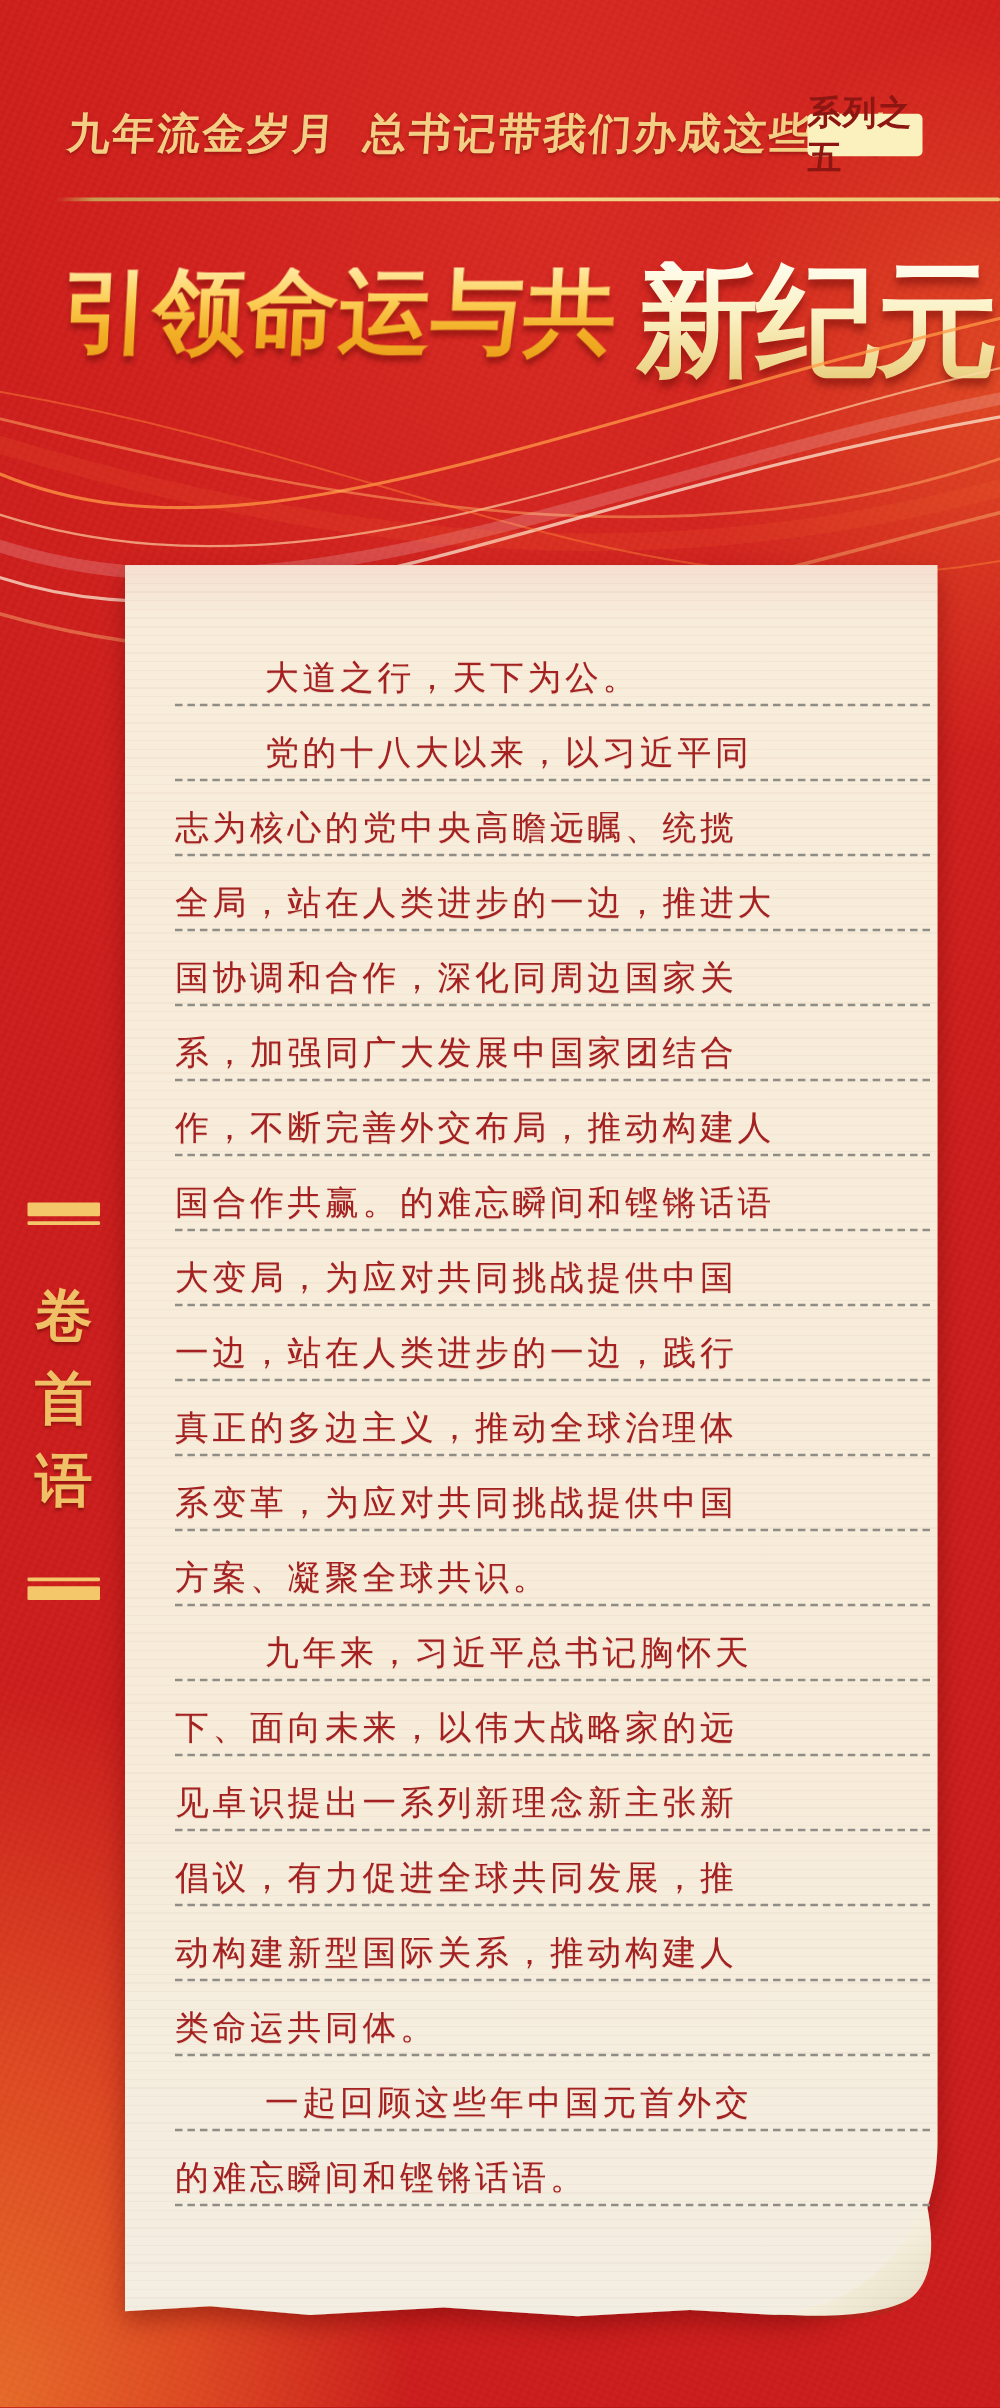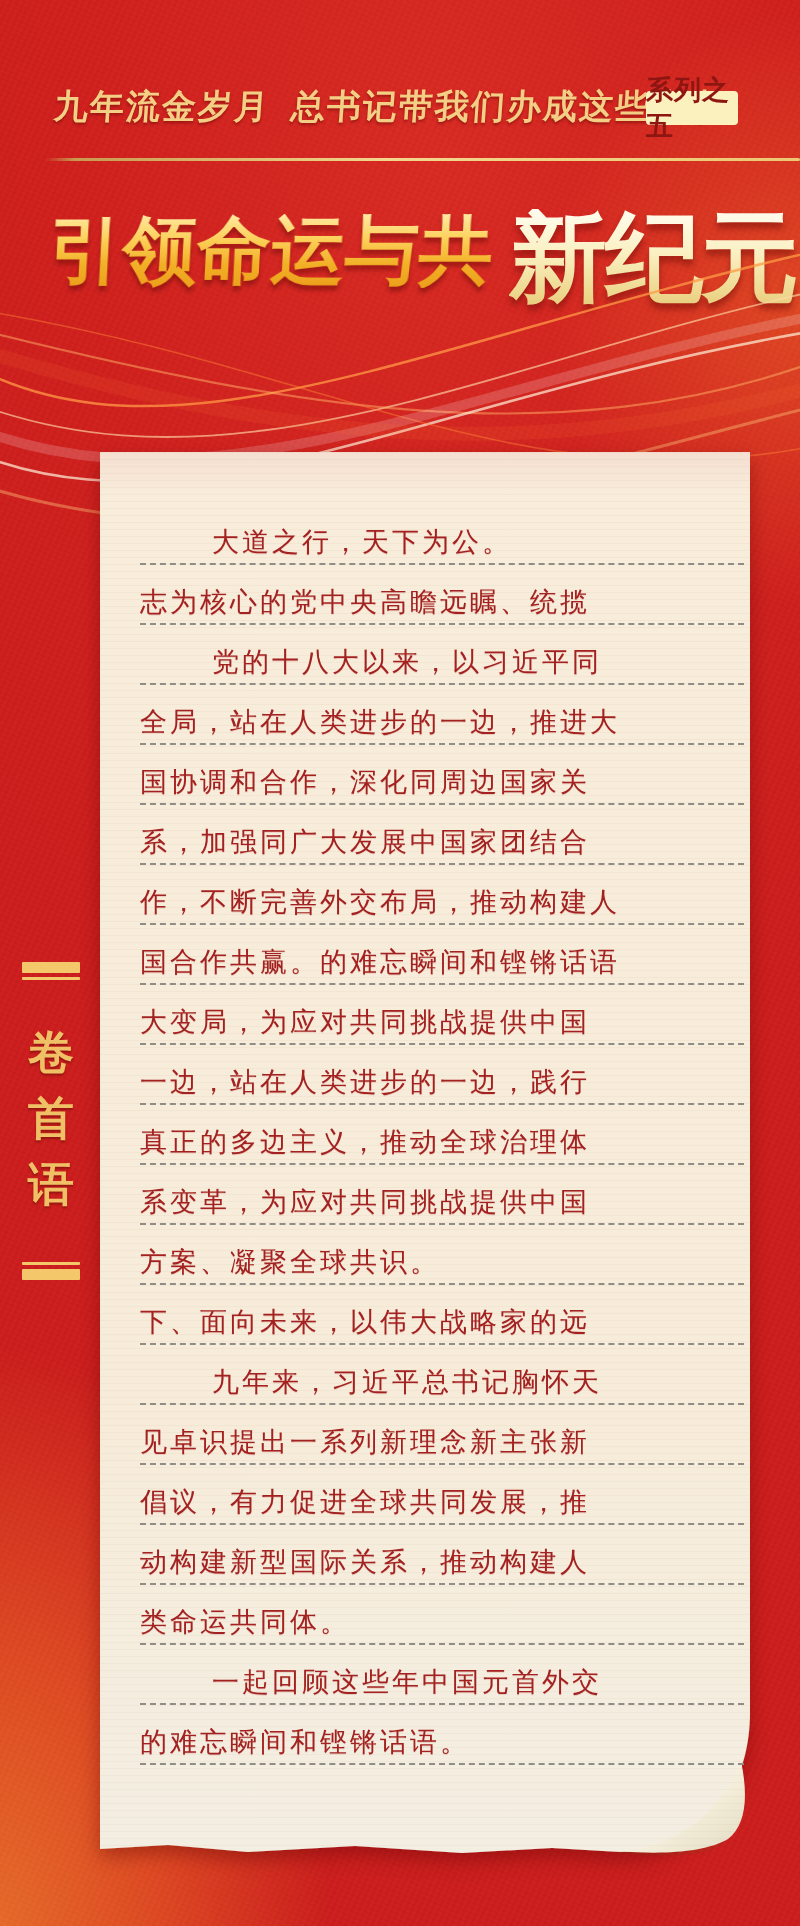--- a/index.html
+++ b/index.html
@@ -111,26 +111,26 @@
          L 552 1848 L 462 1853 L 355 1846 L 248 1852 L 168 1845 L 100 1849 Z"></path>
     <path fill="rgba(120,70,30,0.18)" d="M 612 1852 C 668 1851 714 1822 740 1766 C 744 1812 736 1838 716 1848 C 694 1857 652 1857 612 1852 Z"></path>
     <path fill="url(#flapGrad)" d="M 618 1851 C 672 1848 716 1819 741 1761 C 749 1799 745 1826 728 1839 C 706 1852 664 1855 618 1851 Z"></path>
   </svg>
 
   <div class="paper-content">
     <div class="lines">
         <div class="line indent">
           <span class="line-text">大道之行，天下为公。</span>
         </div>
+        <div class="line indent">
+          <span class="line-text">党的十八大以来，以习近平同</span>
+        </div>
         <div class="line">
           <span class="line-text">志为核心的党中央高瞻远瞩、统揽</span>
         </div>
-        <div class="line indent">
-          <span class="line-text">党的十八大以来，以习近平同</span>
-        </div>
         <div class="line">
           <span class="line-text">全局，站在人类进步的一边，推进大</span>
         </div>
         <div class="line">
           <span class="line-text">国协调和合作，深化同周边国家关</span>
         </div>
         <div class="line">
           <span class="line-text">系，加强同广大发展中国家团结合</span>
         </div>
         <div class="line">
@@ -147,25 +147,25 @@
         </div>
         <div class="line">
           <span class="line-text">真正的多边主义，推动全球治理体</span>
         </div>
         <div class="line">
           <span class="line-text">系变革，为应对共同挑战提供中国</span>
         </div>
         <div class="line">
           <span class="line-text">方案、凝聚全球共识。</span>
         </div>
+        <div class="line indent">
+          <span class="line-text">九年来，习近平总书记胸怀天</span>
+        </div>
         <div class="line">
           <span class="line-text">下、面向未来，以伟大战略家的远</span>
-        </div>
-        <div class="line indent">
-          <span class="line-text">九年来，习近平总书记胸怀天</span>
         </div>
         <div class="line">
           <span class="line-text">见卓识提出一系列新理念新主张新</span>
         </div>
         <div class="line">
           <span class="line-text">倡议，有力促进全球共同发展，推</span>
         </div>
         <div class="line">
           <span class="line-text">动构建新型国际关系，推动构建人</span>
         </div>

